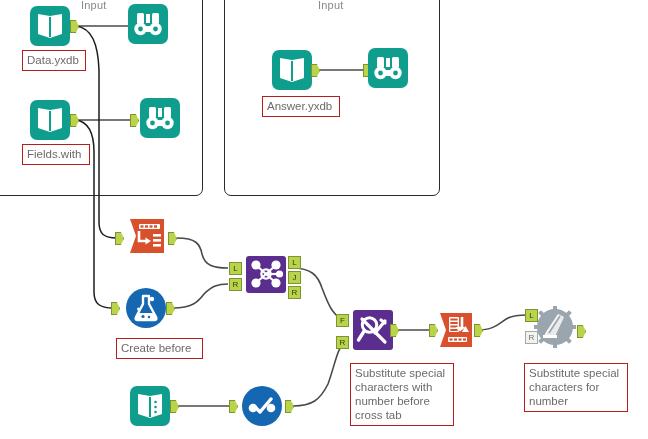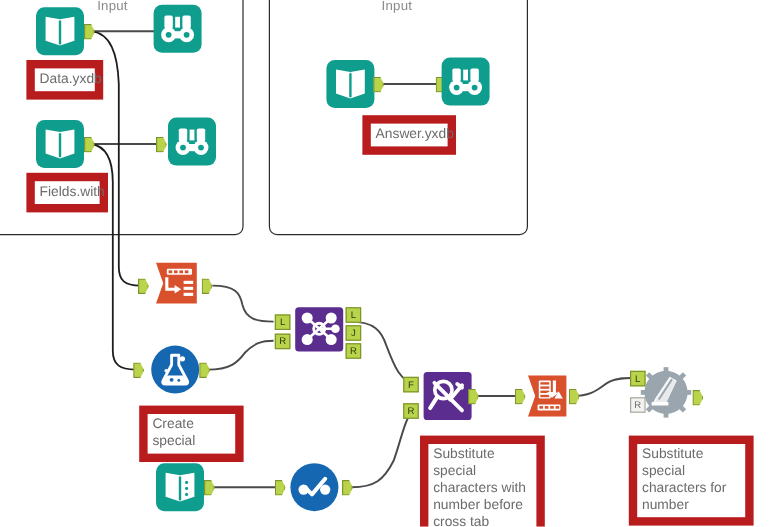--- a/index.html
+++ b/index.html
@@ -72,21 +72,21 @@
   .anchor.dim {
     background: #f2f2ee;
     border: 1px solid #a8a8a0;
     color: #6e6e6e;
   }
 
   
   .node-label {
     position: absolute;
     background: #ffffff;
-    border: 7px solid #b91c1c;
+    border: 1px solid #b91c1c;
     color: #6b6b6b;
     font-size: 11.5px;
     font-family: "Liberation Sans", sans-serif;
     padding: 2px 6px 3px 4px;
     line-height: 14px;
     white-space: pre-line;
   }
 </style>
 </head>
 <body>
@@ -187,21 +187,21 @@
 
   <div class="tool" style="left:270px; top:48px;">
     <svg viewBox="0 0 44 44">
       <rect x="2" y="2" width="40" height="40" rx="7" fill="#0f9e8e"></rect>
       <path d="M22 12 L22 34 L10 30 L10 10 Z" fill="#ffffff"></path>
       <path d="M22 12 L22 34 L34 30 L34 10 Z" fill="#ffffff"></path>
       <path d="M22 13 L22 33" stroke="#0f9e8e" stroke-width="2" fill="none"></path>
     </svg>
   </div>
   <div class="anchor out" style="left:311px; top:64px;"></div>
-  <div class="node-label" style="left:262px; top:96px; width:78px;margin-left:40px;">Answer.yxdb</div>
+  <div class="node-label" style="left:262px; top:96px; width:78px;">Answer.yxdb</div>
 
   <div class="anchor in" style="left:363px; top:64px;"></div>
   <div class="tool" style="left:366px; top:46px;">
     <svg viewBox="0 0 44 44">
       <rect x="2" y="2" width="40" height="40" rx="7" fill="#0f9e8e"></rect>
       <rect x="11" y="11" width="7" height="11" rx="1.5" fill="#ffffff"></rect>
       <rect x="26" y="11" width="7" height="11" rx="1.5" fill="#ffffff"></rect>
       <rect x="20" y="12" width="4" height="9" fill="#ffffff"></rect>
       <circle cx="14.5" cy="27" r="6.2" fill="#ffffff"></circle>
       <circle cx="29.5" cy="27" r="6.2" fill="#ffffff"></circle>
@@ -235,21 +235,21 @@
       <circle cx="22" cy="22" r="20" fill="#1667b2"></circle>
       <path d="M19 10 L25 10 L25 18 L32 31 Q33.5 34 30 34 L14 34 Q10.5 34 12 31 L19 18 Z" fill="none" stroke="#ffffff" stroke-width="2.4" stroke-linejoin="round"></path>
       <path d="M15.5 27 L28.5 27 L32 31 Q33.5 34 30 34 L14 34 Q10.5 34 12 31 Z" fill="#ffffff"></path>
       <circle cx="19" cy="30.5" r="1.6" fill="#1667b2"></circle>
       <circle cx="25" cy="31" r="1.2" fill="#1667b2"></circle>
       <circle cx="28" cy="13" r="2.2" fill="#ffffff"></circle>
       <circle cx="14.5" cy="23" r="1.5" fill="#ffffff"></circle>
     </svg>
   </div>
   <div class="anchor out" style="left:166px; top:302px;"></div>
-  <div class="node-label" style="left:116px; top:338px; width:87px;">Create special</div>
+  <div class="node-label" style="left:116px; top:338px; width:87px;">Create before</div>
 
   <div class="anchor lbl in" style="left:229px; top:262px;">L</div>
   <div class="anchor lbl in" style="left:229px; top:278px;">R</div>
   <div class="tool" style="left:244px; top:252px;">
     <svg viewBox="0 0 44 44">
       <rect x="2" y="4" width="40" height="37" rx="3" fill="#5b2d8e"></rect>
       <g stroke="#ffffff" stroke-width="2.2">
         <line x1="22" y1="22" x2="12" y2="13"></line>
         <line x1="22" y1="22" x2="32" y2="13"></line>
         <line x1="22" y1="22" x2="12" y2="31"></line>

